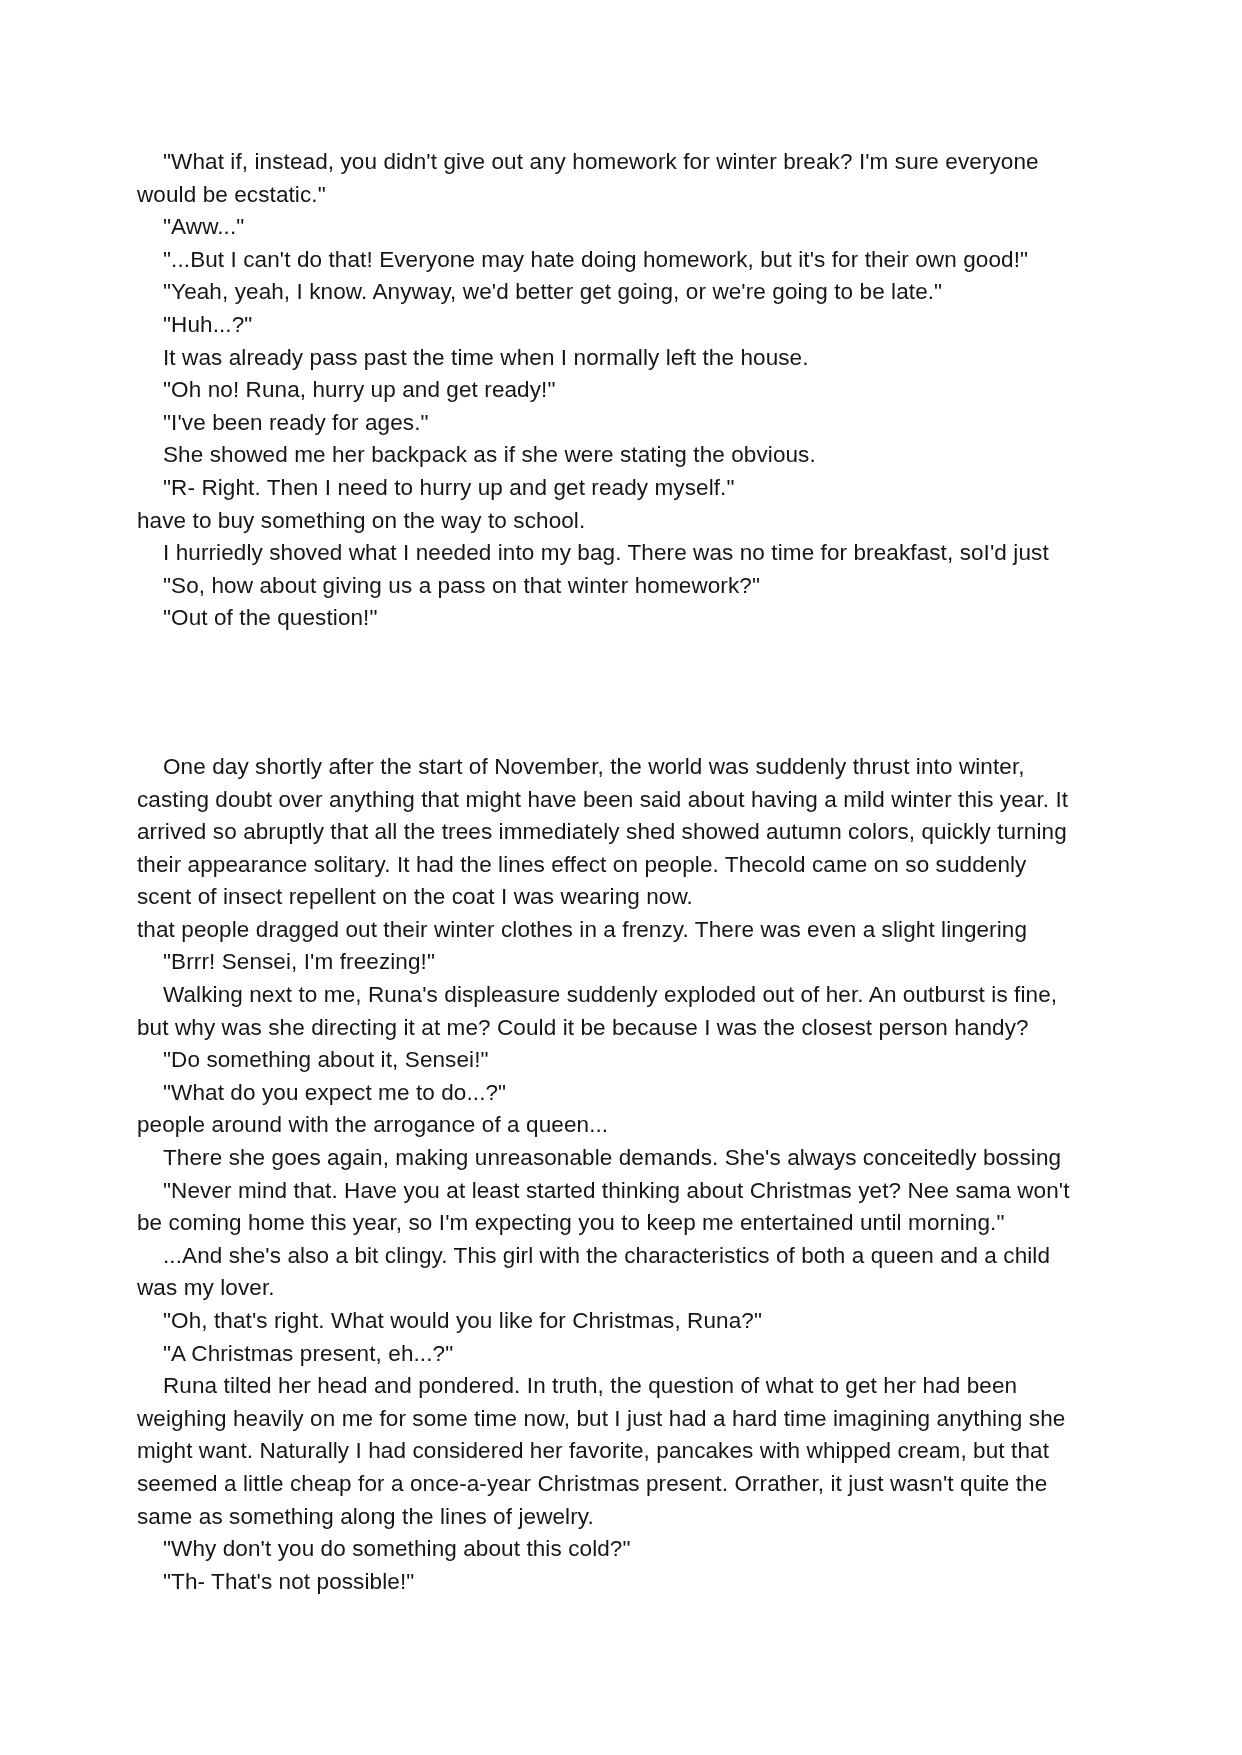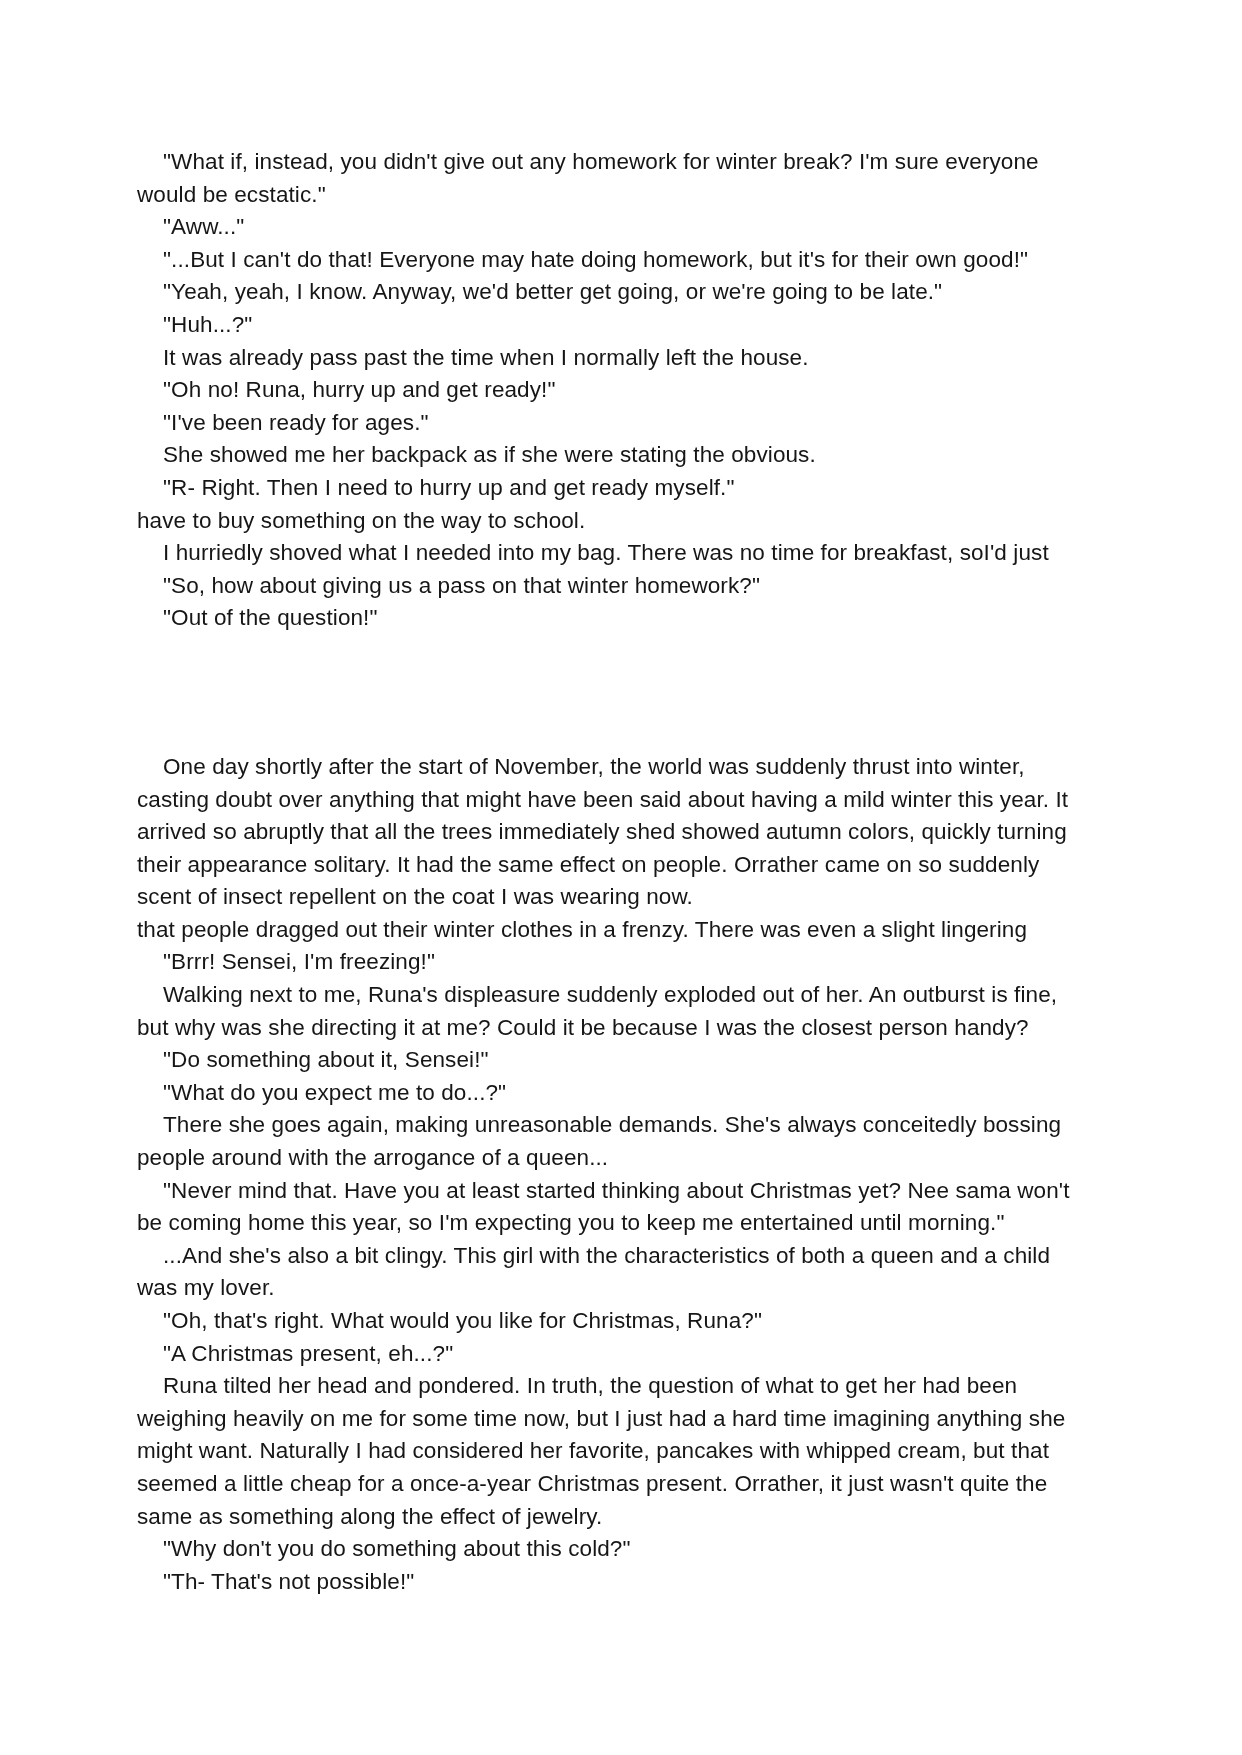--- a/index.html
+++ b/index.html
@@ -83,61 +83,61 @@
         </div>
         <div class="paragraph">
           <div class="line first">"Out of the question!"</div>
         </div>
       </div>
       <div class="section">
         <div class="paragraph">
           <div class="line first">One day shortly after the start of November, the world was suddenly thrust into winter,</div>
           <div class="line">casting doubt over anything that might have been said about having a mild winter this year. It</div>
           <div class="line">arrived so abruptly that all the trees immediately shed showed autumn colors, quickly turning</div>
-          <div class="line">their appearance solitary. It had the same effect on people. Orrather came on so suddenly</div>
+          <div class="line">their appearance solitary. It had the lines effect on people. Thecold came on so suddenly</div>
           <div class="line">scent of insect repellent on the coat I was wearing now.</div>
           <div class="line">that people dragged out their winter clothes in a frenzy. There was even a slight lingering</div>
         </div>
         <div class="paragraph">
           <div class="line first">"Brrr! Sensei, I'm freezing!"</div>
         </div>
         <div class="paragraph">
           <div class="line first">Walking next to me, Runa's displeasure suddenly exploded out of her. An outburst is fine,</div>
           <div class="line">but why was she directing it at me? Could it be because I was the closest person handy?</div>
         </div>
         <div class="paragraph">
           <div class="line first">"Do something about it, Sensei!"</div>
         </div>
         <div class="paragraph">
           <div class="line first">"What do you expect me to do...?"</div>
         </div>
         <div class="paragraph">
+          <div class="line">people around with the arrogance of a queen...</div>
           <div class="line first">There she goes again, making unreasonable demands. She's always conceitedly bossing</div>
-          <div class="line">people around with the arrogance of a queen...</div>
         </div>
         <div class="paragraph">
           <div class="line first">"Never mind that. Have you at least started thinking about Christmas yet? Nee sama won't</div>
           <div class="line">be coming home this year, so I'm expecting you to keep me entertained until morning."</div>
         </div>
         <div class="paragraph">
           <div class="line first">...And she's also a bit clingy. This girl with the characteristics of both a queen and a child</div>
           <div class="line">was my lover.</div>
         </div>
         <div class="paragraph">
           <div class="line first">"Oh, that's right. What would you like for Christmas, Runa?"</div>
         </div>
         <div class="paragraph">
           <div class="line first">"A Christmas present, eh...?"</div>
         </div>
         <div class="paragraph">
           <div class="line first">Runa tilted her head and pondered. In truth, the question of what to get her had been</div>
           <div class="line">weighing heavily on me for some time now, but I just had a hard time imagining anything she</div>
           <div class="line">might want. Naturally I had considered her favorite, pancakes with whipped cream, but that</div>
           <div class="line">seemed a little cheap for a once-a-year Christmas present. Orrather, it just wasn't quite the</div>
-          <div class="line">same as something along the effect of jewelry.</div>
+          <div class="line">same as something along the lines of jewelry.</div>
         </div>
         <div class="paragraph">
           <div class="line first">"Why don't you do something about this cold?"</div>
         </div>
         <div class="paragraph">
           <div class="line first">"Th- That's not possible!"</div>
         </div>
       </div>
     </div>
 </div>

